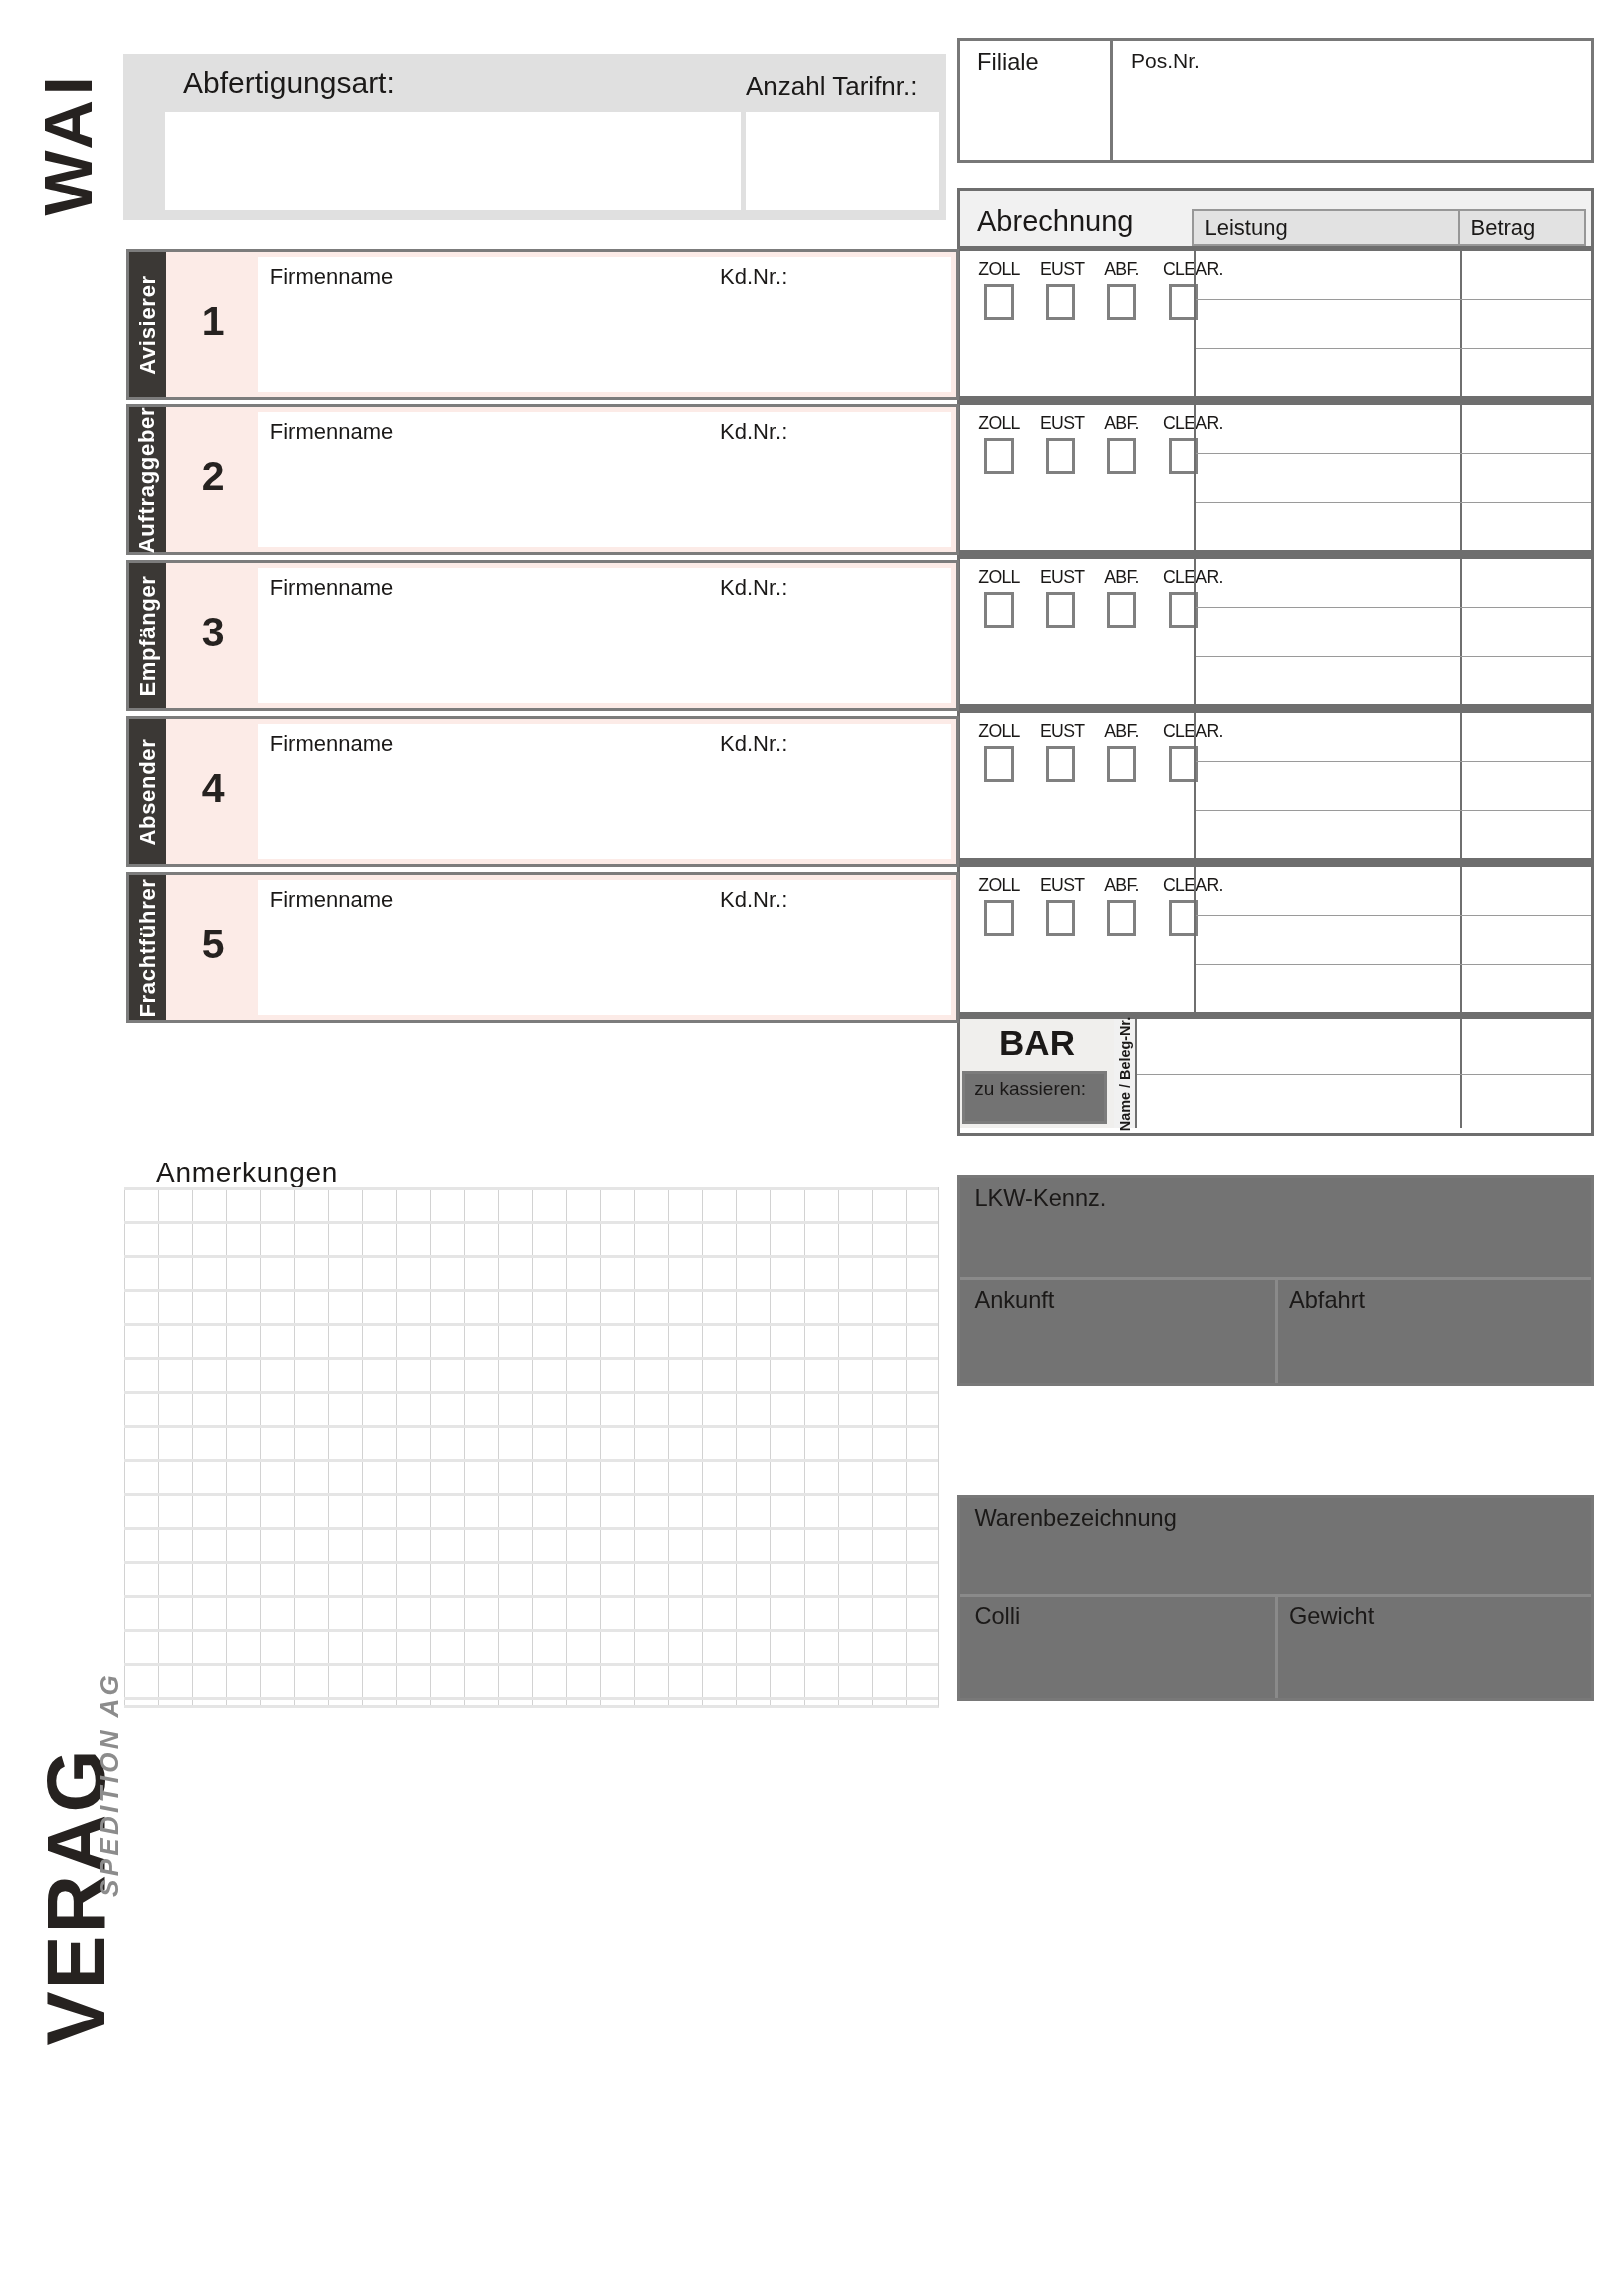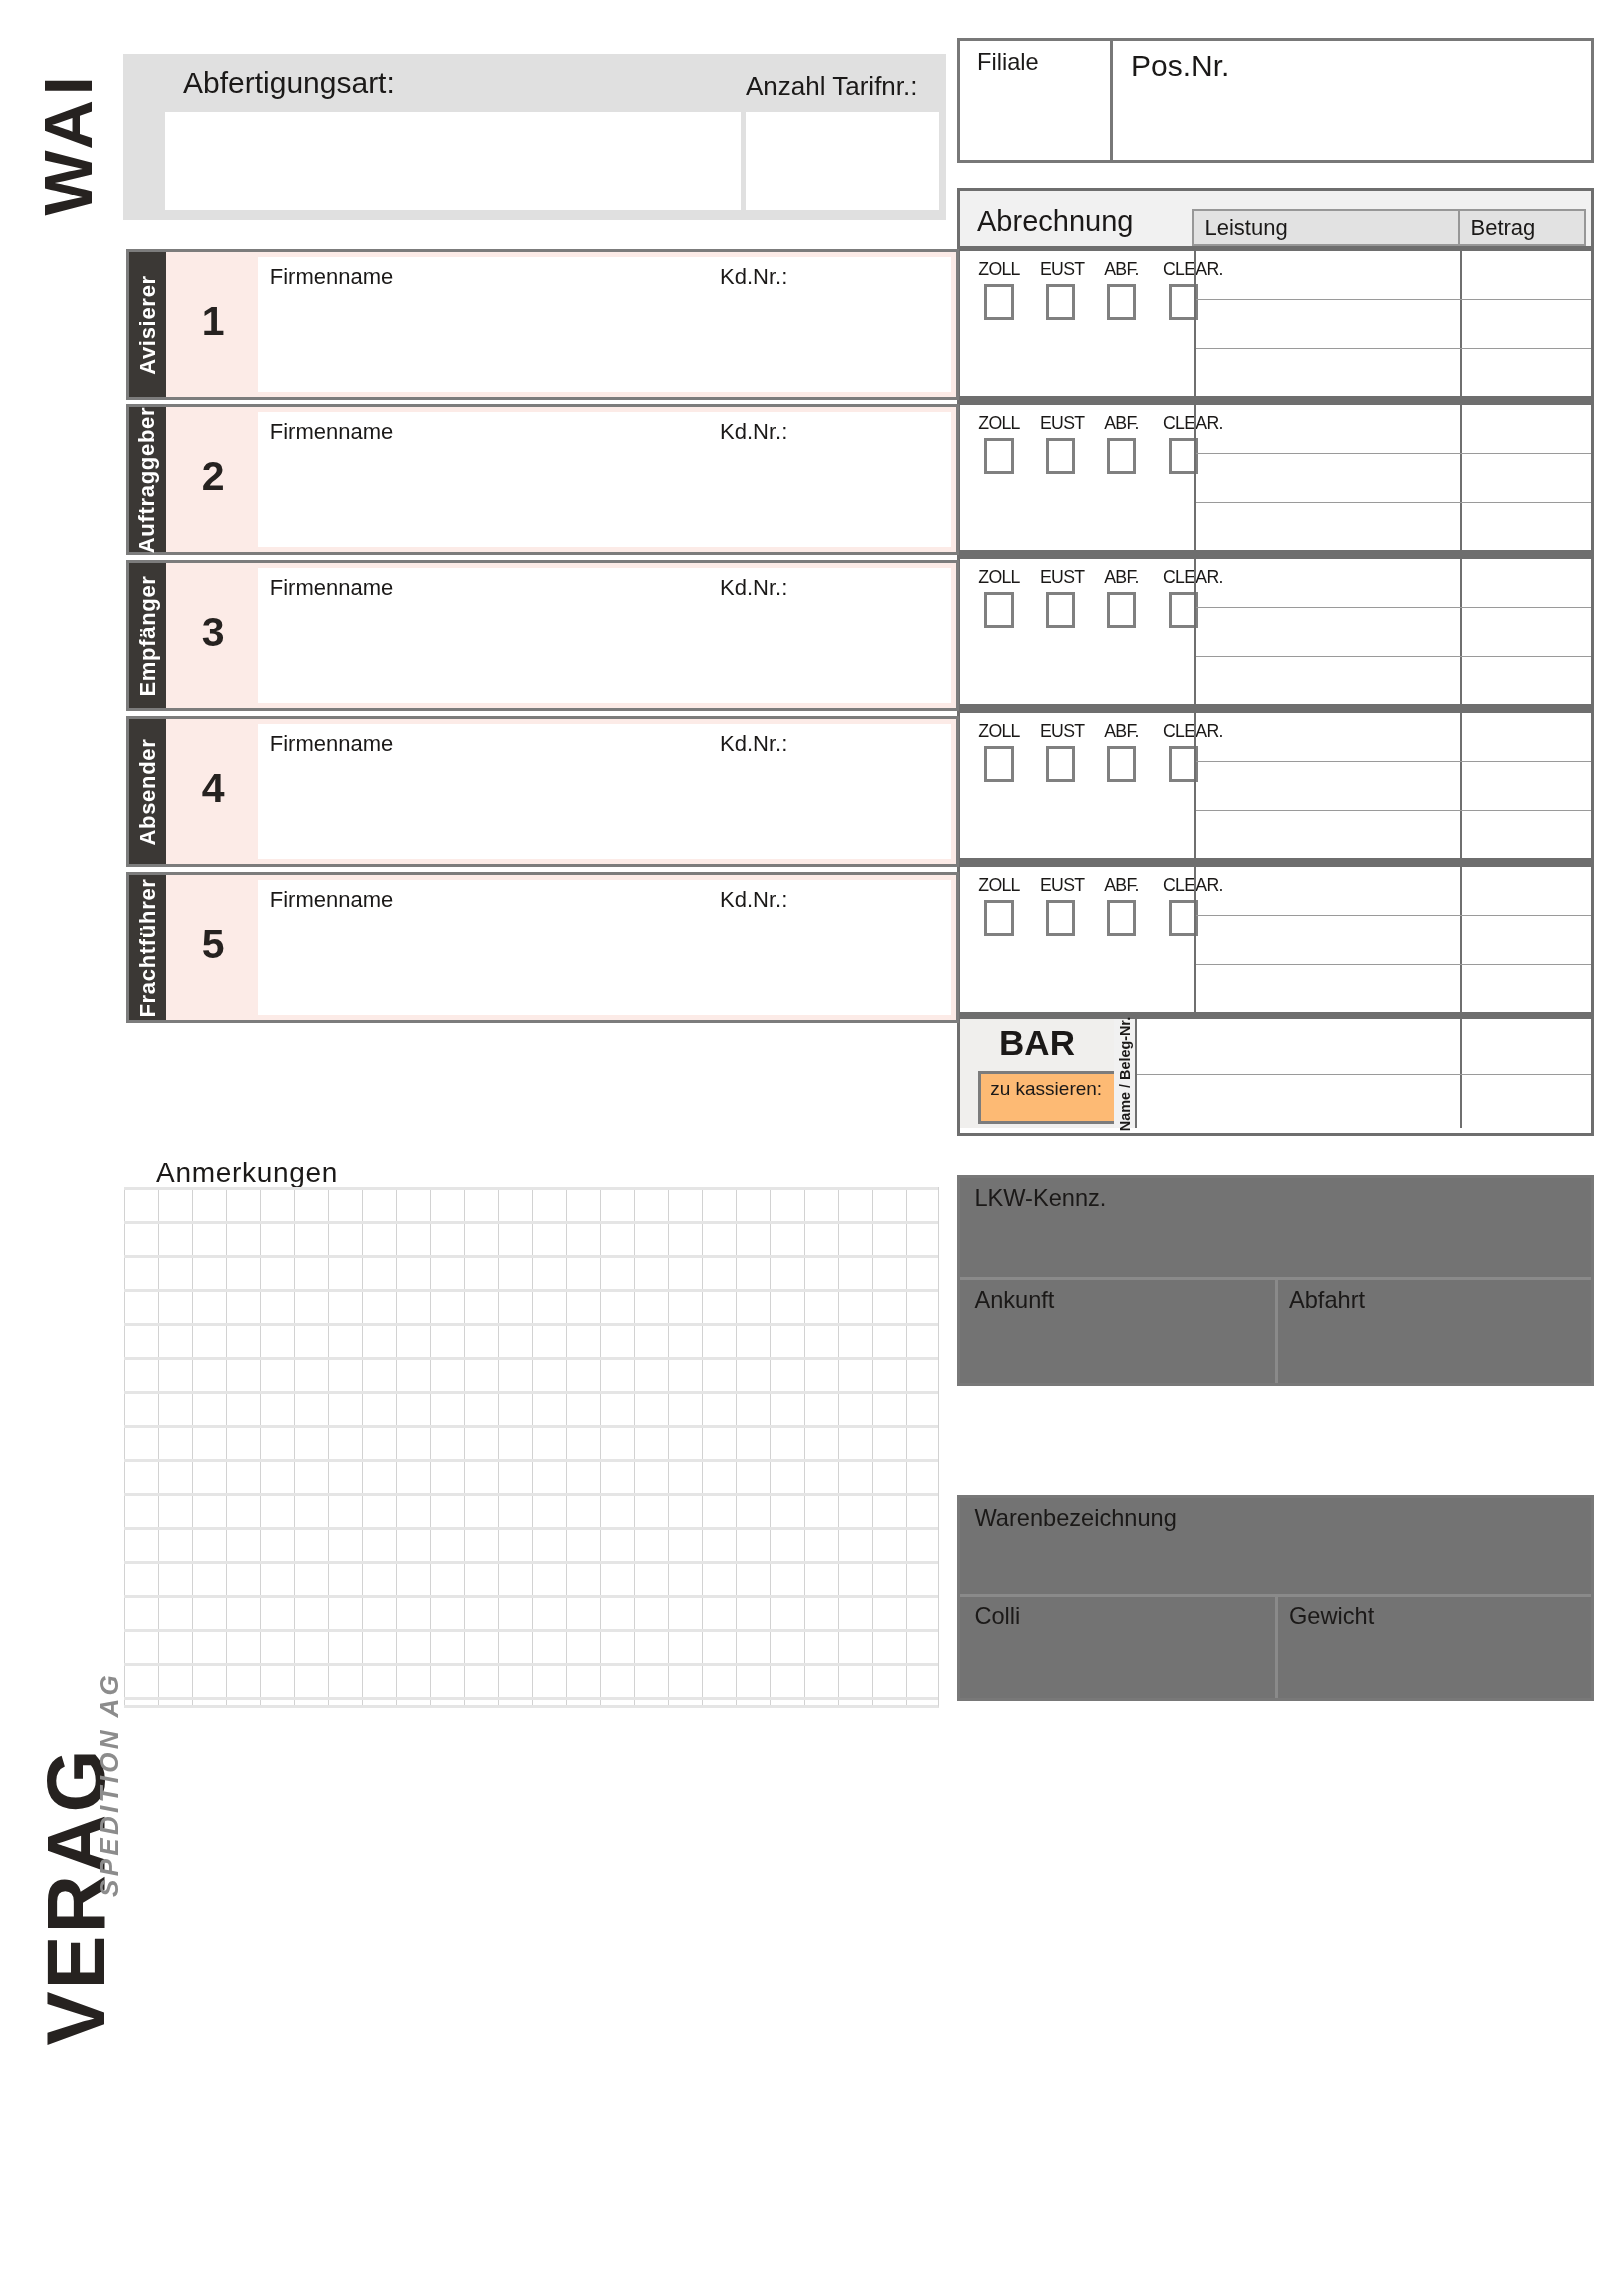--- a/index.html
+++ b/index.html
@@ -20,21 +20,21 @@
 
   
   .top-panel{left:123px;top:54px;width:823px;height:166px;background:#e0e0e0;}
   .top-panel .t1{left:60px;top:11.8px;font-size:30px;}
   .top-panel .t2{left:623px;top:17px;font-size:26px;}
   .whitebox{position:absolute;background:#ffffff;}
   .gbox{position:absolute;background:#ffffff;border:3.9px solid #787878;}
   .fil-box{left:957px;top:38px;width:631px;height:119px;}
   .fil-div{position:absolute;left:150px;top:0;bottom:0;width:2.6px;background:#787878;}
   .fil-box .t1{left:17px;top:7.9px;font-size:23.6px;}
-  .fil-box .t2{left:171px;top:7.9px;font-size:30px;}
+  .fil-box .t2{left:171px;top:7.9px;font-size:21px;}
 
   
   .right-col{left:957px;top:188px;width:631px;height:942px;border:3.9px solid #6e6e6e;background:#ffffff;}
   .abr-header{position:relative;height:55px;background:#f1f1f1;}
   .abr-header .title{left:17px;top:14.4px;font-size:29px;}
   .hcell{position:absolute;top:18.3px;height:33px;background:#e2e2e2;border:2px solid #979797;}
   .hcell span{position:absolute;left:10.5px;top:3.9px;font-size:22px;}
   .hcell.hl{left:232px;width:264px;}
   .hcell.hb{left:498px;width:124px;}
   .abr-cell{position:relative;height:145px;border-top:9.2px solid #6e6e6e;background:#fff;}
@@ -46,21 +46,21 @@
   .cb-col{position:absolute;top:0;width:41px;text-align:center;}
   .cb-col .cb-label{display:block;margin-top:7.9px;font-size:17.7px;letter-spacing:-0.7px;}
   .cb-box{display:block;width:23.6px;height:30px;border:3.3px solid #808080;background:#fff;margin:3.9px auto 0 auto;}
   .c1{left:18.3px;} .c2{left:80px;} .c3{left:141px;} .c4{left:203px;}
   .slot{position:absolute;background:transparent;}
 
   
   .bar-cell{position:relative;height:109px;border-top:7.9px solid #6e6e6e;background:#ffffff;}
   .bar-left{position:absolute;left:0;top:0;width:154px;height:100%;background:#f0efed;}
   .bar-title{position:absolute;left:0;top:3.9px;width:154px;text-align:center;font-size:35px;font-weight:800;}
-  .kass-box{position:absolute;left:18px;top:52px;width:139px;height:47px;background:#fdba74;border:3.3px solid #7c7c7c;}
+  .kass-box{position:absolute;left:2px;top:52px;width:139px;height:47px;background:#737373;border:3.3px solid #7c7c7c;}
   .kass-box span{position:absolute;left:9.2px;top:3.9px;font-size:19px;}
   .name-strip{position:absolute;left:154px;top:0;width:21.6px;height:100%;background:#f1f1f1;}
   .name-strip .vtext{font-size:14.4px;font-weight:700;}
   .bar-v1{left:175px;} .bar-h{position:absolute;left:177px;right:0;top:55px;height:1.3px;background:#9a9a9a;}
 
   
   .party-row{position:absolute;left:126px;width:827px;height:145px;border:3.3px solid #7c7c7c;display:flex;}
   .row-strip{width:37px;background:#3b3835;position:relative;display:flex;align-items:center;justify-content:center;}
   .row-strip .vtext{color:#ffffff;font-size:22px;font-weight:600;letter-spacing:0.7px;}
   .row-pink{position:relative;flex:1;background:#fcebe7;}

